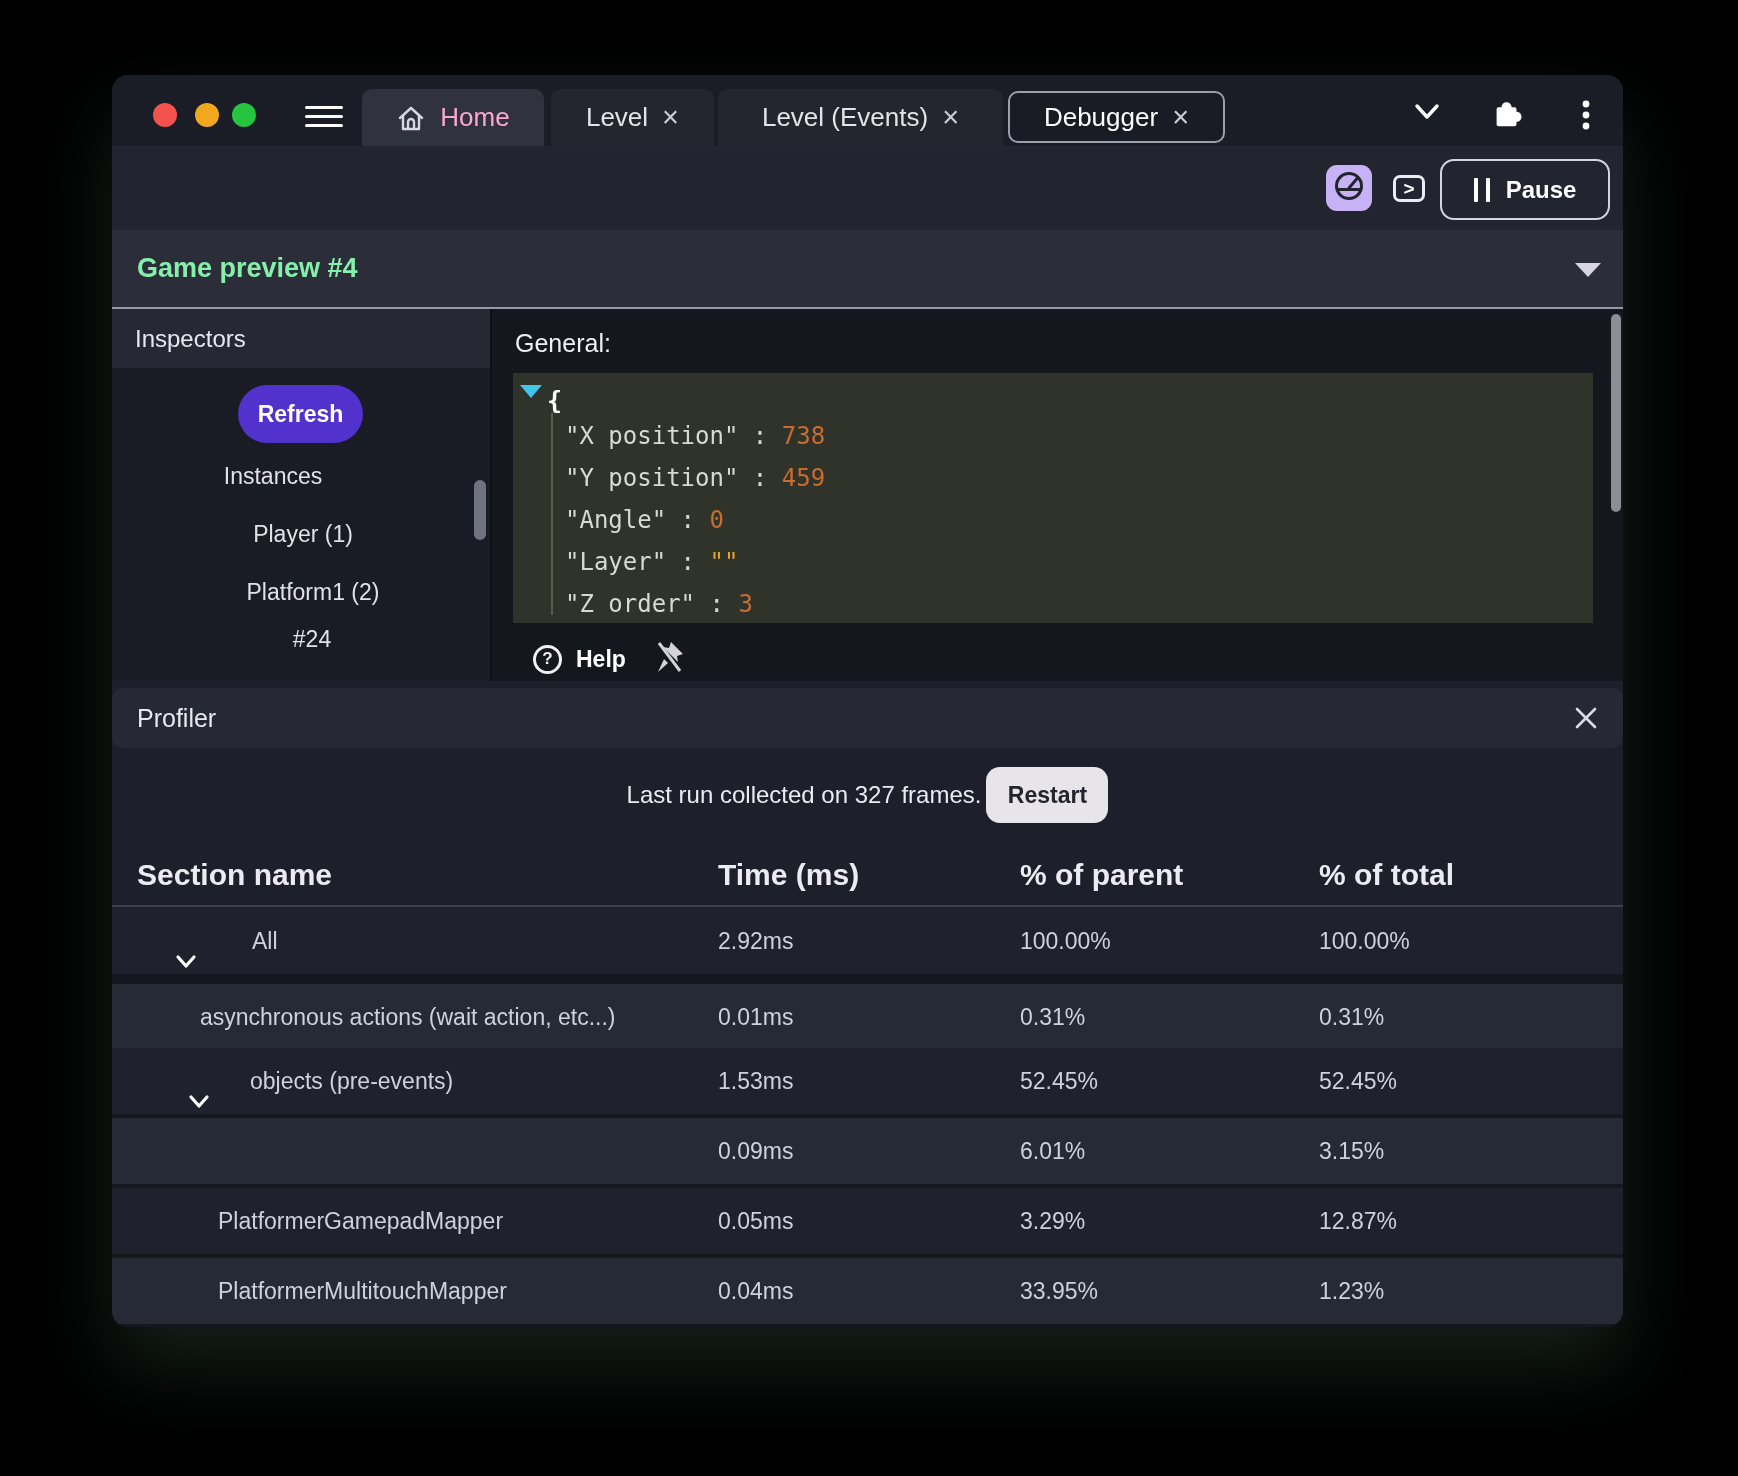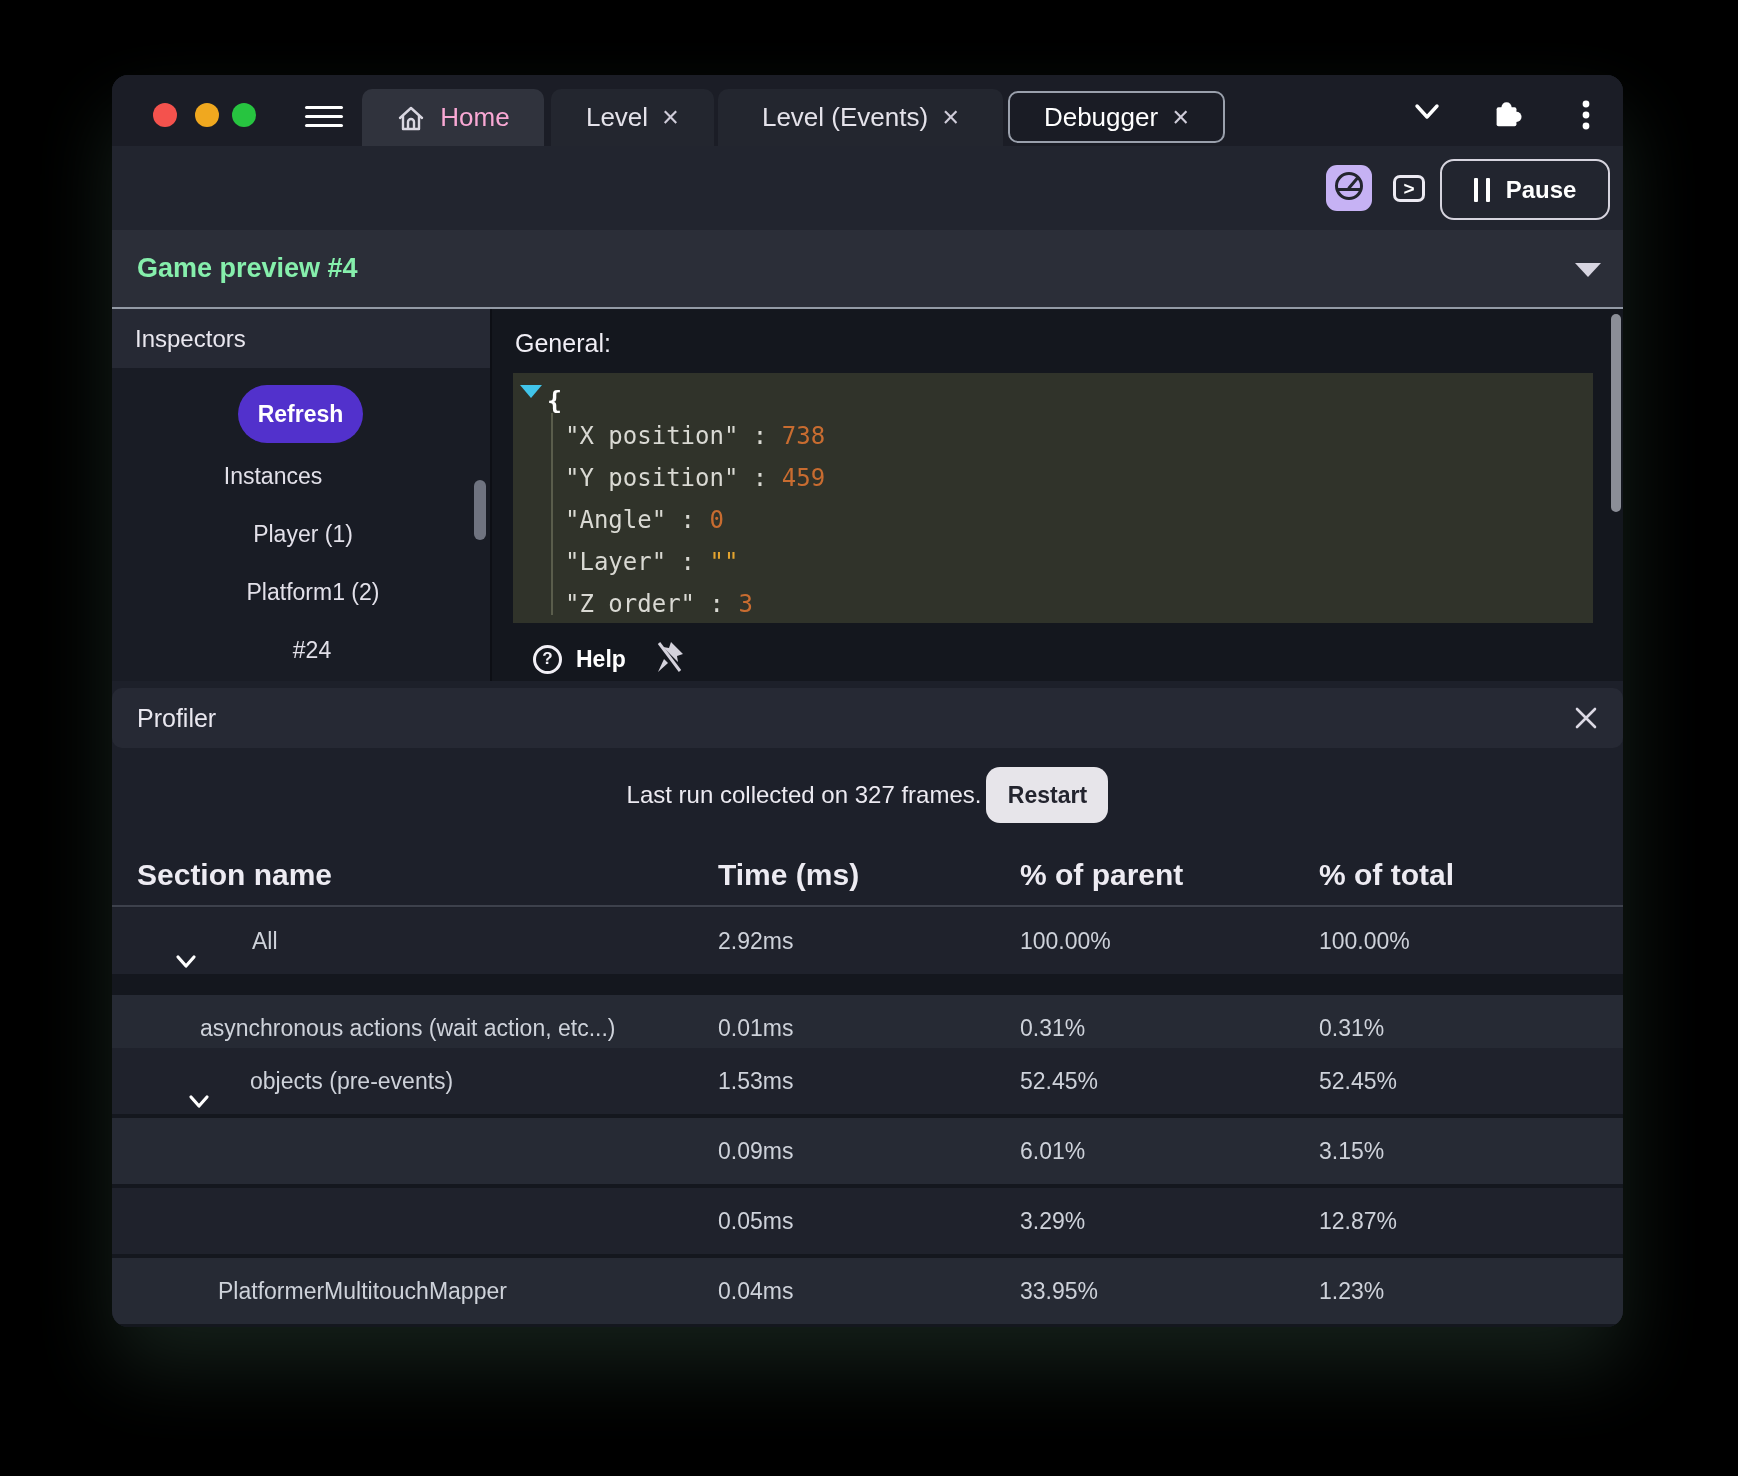--- a/index.html
+++ b/index.html
@@ -193,21 +193,21 @@
           <span>Inspectors</span>
         </div>
         <div class="llist">
           <div class="refreshbtn">
             <span>Refresh</span>
           </div>
           <div id="insplist">
               <div class="inspitem" style="top: 95px; transform: translateX(-28px);">Instances</div>
               <div class="inspitem" style="top: 153px; transform: translateX(2px);">Player (1)</div>
               <div class="inspitem" style="top: 211px; transform: translateX(12px);">Platform1 (2)</div>
-              <div class="inspitem" style="top: 269px; transform: translateX(11px);">#24</div>
+              <div class="inspitem" style="top: 258px; transform: translateX(11px);">#24</div>
             </div>
           <div class="lscroll"></div>
         </div>
       </div>
 
       <div class="rpanel">
         <span class="gtitle">General:</span>
         <div class="codebox">
           <span class="codetri"></span>
           <span class="codebrace">{</span>
@@ -263,41 +263,42 @@
     <div class="rowsarea" id="rowsarea">
         <div class="prow shade-dark" style="top: 0px;">
           <span class="rowchev" style="left: 63px;"><svg width="22" height="20" viewBox="0 0 22 20">
               <path d="M3 5 L11 14 L19 5" fill="none" stroke="#fff" stroke-width="3.2" stroke-linecap="round" stroke-linejoin="round"></path>
             </svg></span>
           <span style="left: 112px; margin-left: 28px;">All</span>
           <span class="col-time">2.92ms</span>
           <span class="col-parent">100.00%</span>
           <span class="col-total">100.00%</span>
         </div>
-        <div class="prow shade-light" style="top: 87px; padding-left: 8px;">
+        <div class="prow shade-light" style="top: 76px; padding-left: 8px;">
           <span style="left: 88px;">asynchronous actions (wait action, etc...)</span>
           <span class="col-time">0.01ms</span>
           <span class="col-parent">0.31%</span>
           <span class="col-total">0.31%</span>
         </div>
         <div class="prow shade-dark" style="top: 140px;">
           <span class="rowchev" style="left: 76px;"><svg width="22" height="20" viewBox="0 0 22 20">
               <path d="M3 5 L11 14 L19 5" fill="none" stroke="#fff" stroke-width="3.2" stroke-linecap="round" stroke-linejoin="round"></path>
             </svg></span>
           <span style="left: 138px;">objects (pre-events)</span>
           <span class="col-time">1.53ms</span>
           <span class="col-parent">52.45%</span>
           <span class="col-total">52.45%</span>
         </div>
         <div class="prow shade-light" style="top: 210px;">
           <span class="col-time">0.09ms</span>
           <span class="col-parent">6.01%</span>
           <span class="col-total">3.15%</span>
         </div>
         <div class="prow shade-dark" style="top: 280px;">
+          <span style="left: 106px;">PlatformerGamepadMapper</span>
           <span class="col-time">0.05ms</span>
           <span class="col-parent">3.29%</span>
           <span class="col-total">12.87%</span>
         </div>
         <div class="prow shade-light" style="top: 350px;">
           <span style="left: 106px;">PlatformerMultitouchMapper</span>
           <span class="col-time">0.04ms</span>
           <span class="col-parent">33.95%</span>
           <span class="col-total">1.23%</span>
         </div>

